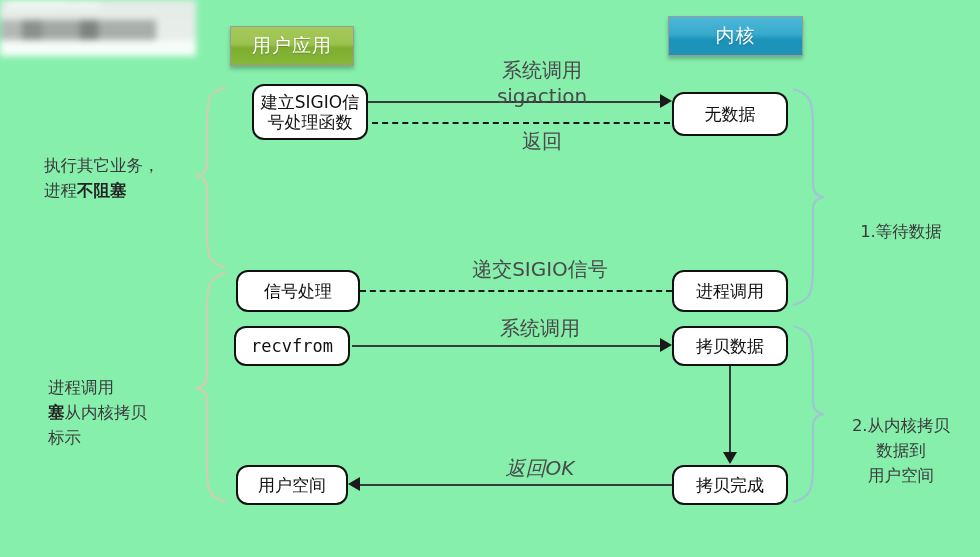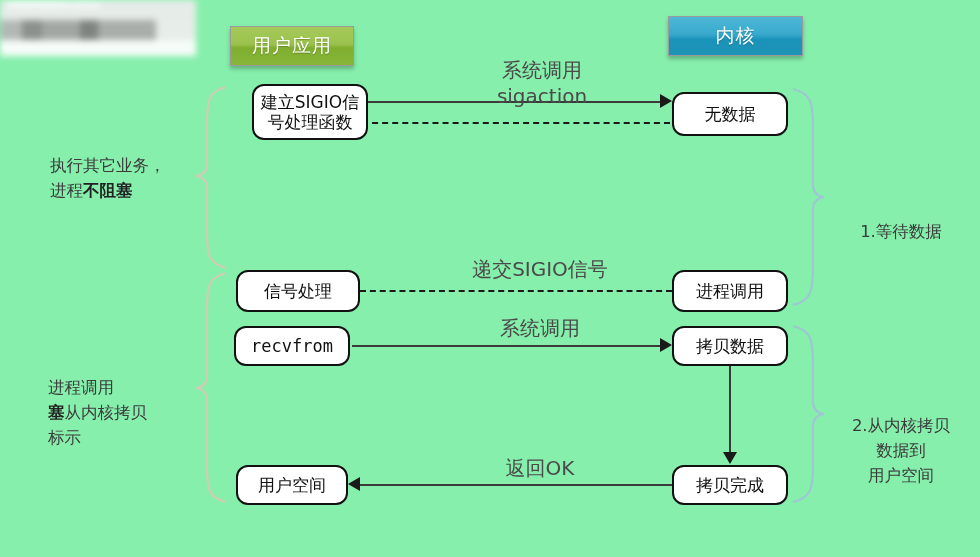--- a/index.html
+++ b/index.html
@@ -186,20 +186,21 @@
 
   <div class="hline" style="left:352px; top:101px; width:310px;"></div>
   <div class="arrow-r" style="left:660px; top:94px;"></div>
   <div class="elabel" style="left:452px; top:57px; width:180px;">
     <div>系统调用</div>
     <div class="mono">sigaction</div>
   </div>
 
   <div class="hline dashed" style="left:362px; top:122px; width:308px;"></div>
   <div class="arrow-l" style="left:350px; top:115px;"></div>
+  <div class="elabel" style="left:452px; top:128px; width:180px;">返回</div>
 
   <div class="node" style="left:236px; top:270px; width:124px; height:42px;">
     <span>信号处理</span>
   </div>
   <div class="node" style="left:672px; top:270px; width:116px; height:42px;">
     <span>进程调用</span>
   </div>
   <div class="hline dashed" style="left:360px; top:290px; width:312px;"></div>
   <div class="arrow-l" style="left:348px; top:284px;"></div>
   <div class="elabel" style="left:440px; top:256px; width:200px;">递交SIGIO信号</div>
@@ -218,23 +219,23 @@
   <div class="arrow-d" style="left:723px; top:452px;"></div>
 
   <div class="node" style="left:236px; top:465px; width:112px; height:40px;">
     <span>用户空间</span>
   </div>
   <div class="node" style="left:672px; top:465px; width:116px; height:40px;">
     <span>拷贝完成</span>
   </div>
   <div class="hline" style="left:360px; top:484px; width:312px;"></div>
   <div class="arrow-l" style="left:348px; top:477px;"></div>
-  <div class="elabel" style="left:460px; top:455px; width:160px;">返回OK</div>
-
-  <div class="side" style="left:50px; top:154px; width:150px;">
+  <div class="elabel" style="left:460px; top:455px; width:160px;font-style:italic;">返回OK</div>
+
+  <div class="side" style="left:44px; top:154px; width:150px;">
     <div>执行其它业务，</div>
     <div><span>进程</span><b>不阻塞</b></div>
   </div>
 
   <div class="side" style="left:48px; top:376px; width:160px;">
     <div>进程调用</div>
     <div><b>塞</b><span>从内核拷贝</span></div>
     <div>标示</div>
   </div>
 

